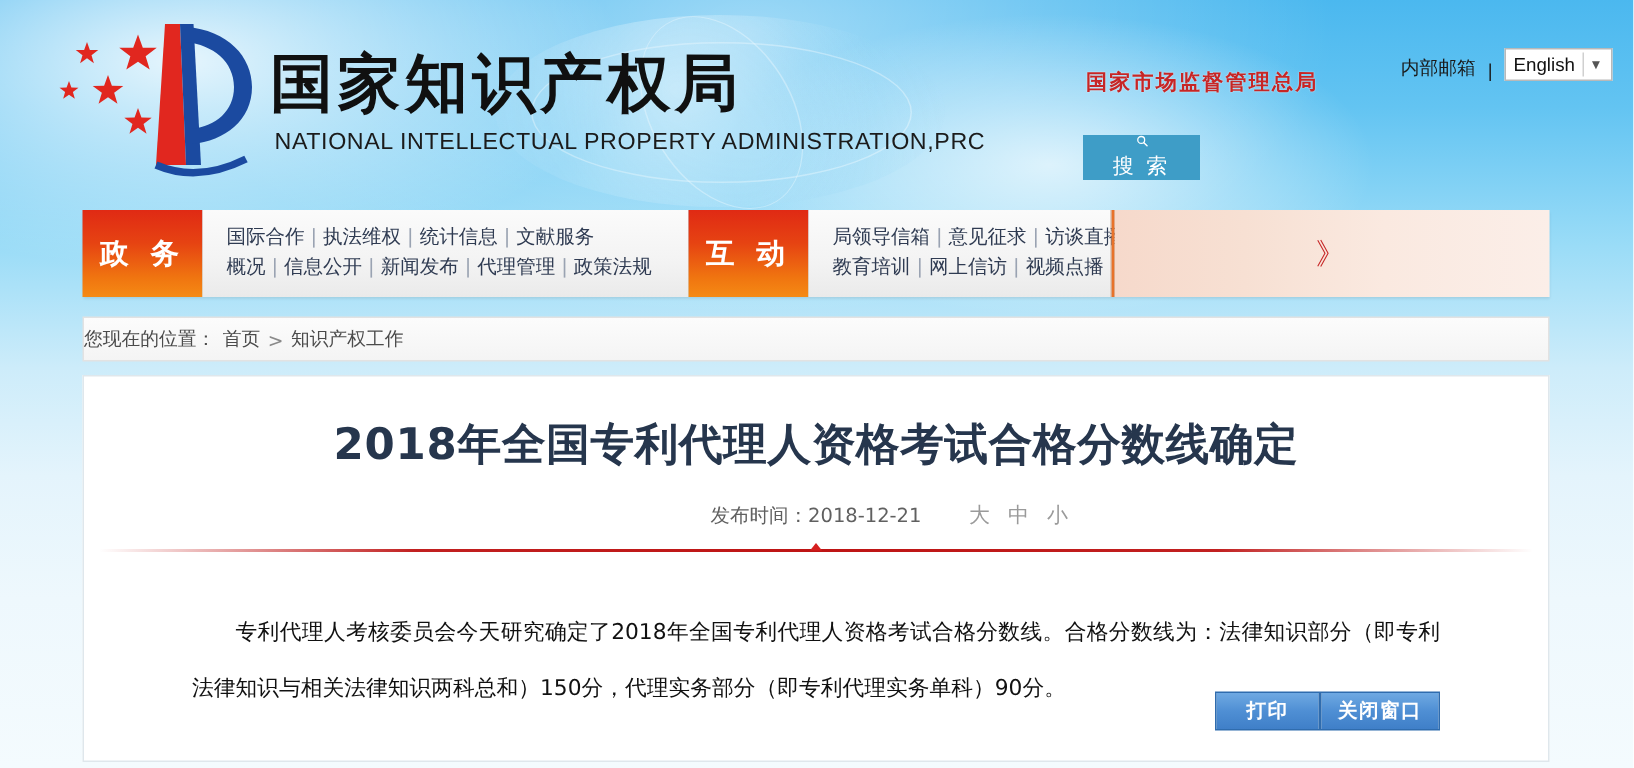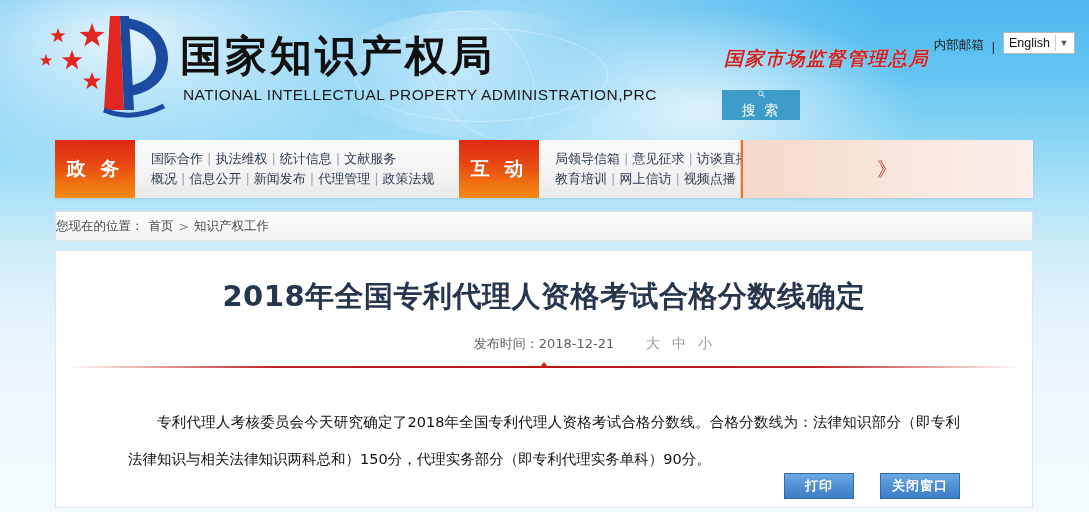--- a/index.html
+++ b/index.html
@@ -112,27 +112,26 @@
   .caret {
     width: 16px; text-align:center;
     font-size: 9px; color:#555;
     line-height: 20px;
   }
 
   .org-name {
     position: absolute;
     left: 724px; top: 46px;
     font-family: "DejaVu Sans", "Liberation Sans", sans-serif;
-    font-size: 19px;
+    font-size: 14px;
     font-weight: bold;
     color: #c62626;
     letter-spacing: 1.5px;
     text-shadow: 0 0 1px rgba(255,255,255,.9);
     white-space: nowrap;
-    font-style: italic;
   }
 
   .search-box {
     position: absolute;
     left: 722px; top: 90px;
     display: flex;
     height: 30px;
   }
   .search-input {
     width: 255px; height: 30px;
@@ -295,23 +294,22 @@
     font-family: "DejaVu Sans", "Liberation Sans", sans-serif;
     font-size: 14.5px;
     line-height: 37px;
     color: #111111;
     text-indent: 2em;
     text-align: justify;
   }
 
   .btn-row {
     position: absolute;
-    right: 72px; bottom: 8px;
-    display: flex;
-    gap: 26px;
+    right: 72px; bottom: 20px;
+    display: flex;
   }
   .btn {
     width: 70px; height: 26px;
     background: linear-gradient(to bottom, #6fa9e2 0%, #4f8fd4 50%, #3f7fc8 100%);
     border: 1px solid #2f6cae;
     color: #ffffff;
     font-family: "DejaVu Sans", "Liberation Sans", sans-serif;
     font-size: 13px;
     font-weight: bold;
     letter-spacing: 1px;

